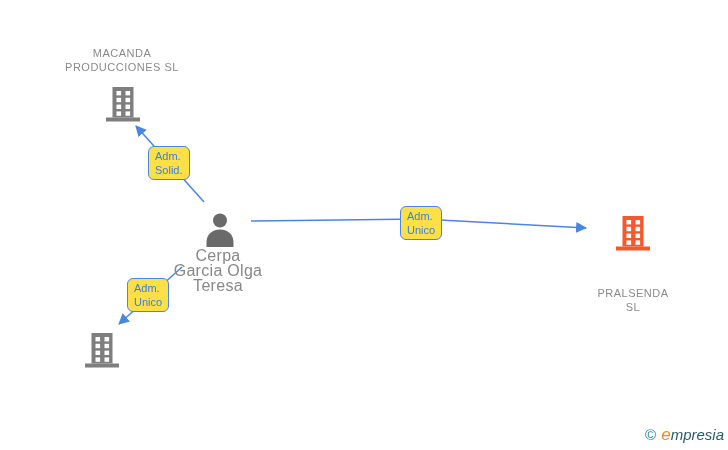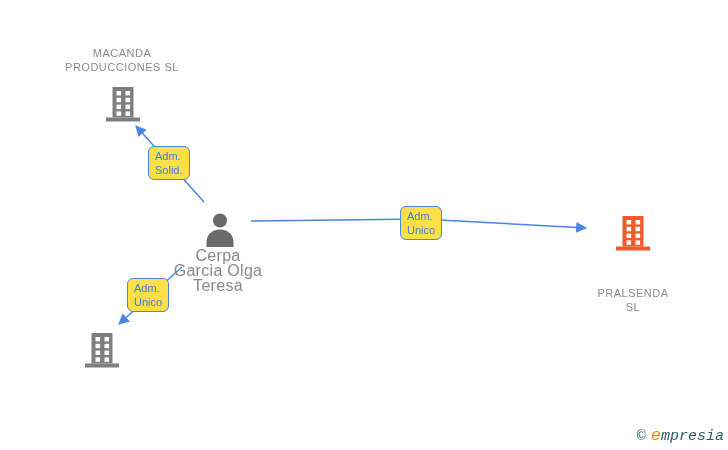--- a/index.html
+++ b/index.html
@@ -17,21 +17,21 @@
     position:absolute;z-index:2;color:#888888;font-size:16px;line-height:15px;
     letter-spacing:0.3px;text-align:center;white-space:pre-wrap;
   }
   .edge-label{
     position:absolute;z-index:3;background:#fde047;border:1.5px solid #4a86e0;
     border-radius:6px;color:#3d7edb;font-size:11px;line-height:14px;
     padding:2px 6px;white-space:pre-line;
   }
   .watermark{
     position:absolute;right:4px;bottom:5px;z-index:2;
-    font-family:Liberation Mono, monospace;font-style:italic;font-size:15px;
+    font-family:Liberation Sans, sans-serif;font-style:italic;font-size:15px;
     white-space:nowrap;
   }
   .watermark .copy{color:#2a7f99;font-style:normal;margin-right:5px;}
   .watermark .brand-e{color:#ef8a1f;font-size:17px;}
   .watermark .brand-rest{color:#29596b;}
 </style>
 </head>
 <body>
 
 <div class="canvas">

